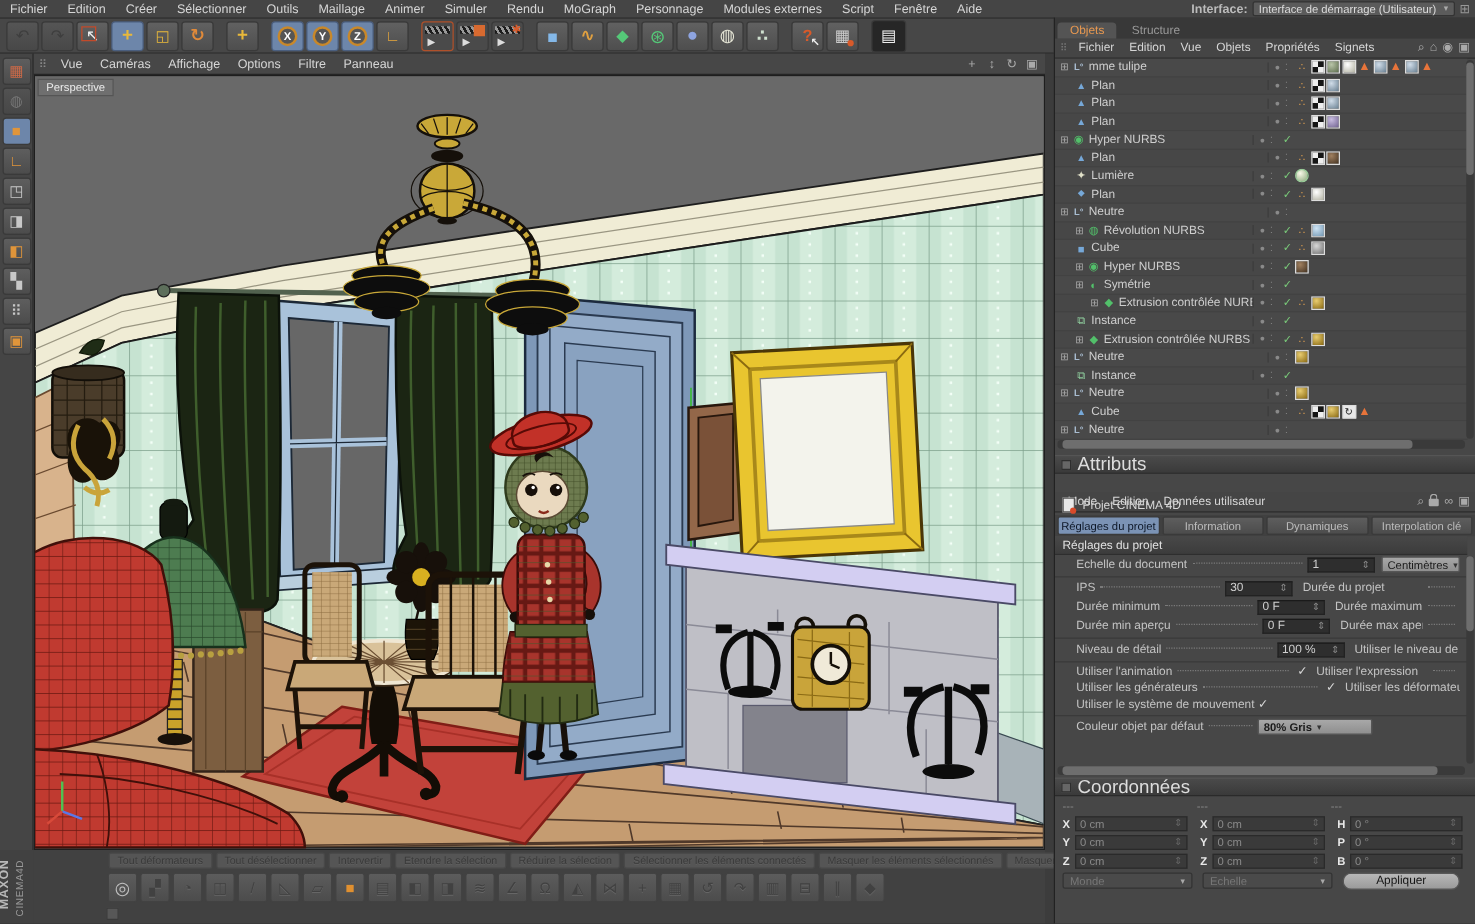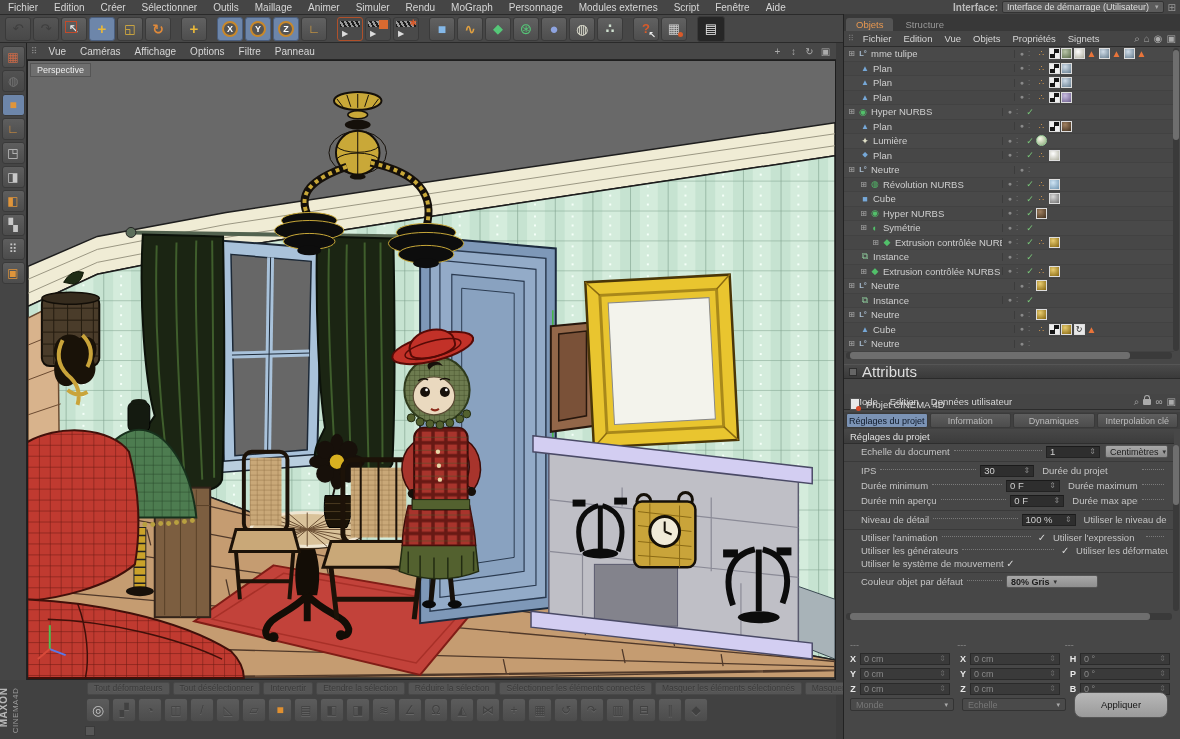--- a/index.html
+++ b/index.html
@@ -151,21 +151,21 @@
   .coordbody{position:absolute;left:0;width:330px;}
   .chead{display:flex;align-items:center;height:13px;padding:0 6px;color:#8a8a8a;font-size:9px;gap:4px;}
   .chead .colh{flex:1;}
   .crow{display:flex;align-items:center;height:15px;padding:0 4px;gap:2px;}
   .crow .ax{width:10px;text-align:center;color:#e8e8e8;font-weight:bold;font-size:9px;}
   .cfield{flex:1;height:12px;background:#3a3a3a;border:1px solid #2a2a2a;color:#8a8a8a;display:flex;align-items:center;padding:0 3px;font-size:9px;}
   .cfield .stp{margin-left:auto;color:#666;font-size:8px;}
   .cbtnrow{display:flex;align-items:center;height:17px;padding:0 6px;gap:8px;}
   .cdd{flex:1;height:13px;background:#4a4a4a;border:1px solid #333;border-radius:2px;color:#777;font-size:9px;display:flex;align-items:center;padding:0 5px;}
   .cdd .caret{margin-left:auto;}
-  .applybtn{flex:1;height:26px;background:linear-gradient(#b8b8b8,#9a9a9a);border:1px solid #555;border-radius:8px;color:#151515;font-size:9.5px;display:flex;align-items:center;justify-content:center;}
+  .applybtn{flex:1;height:14px;background:linear-gradient(#b8b8b8,#9a9a9a);border:1px solid #555;border-radius:8px;color:#151515;font-size:9.5px;display:flex;align-items:center;justify-content:center;}
   .gapcol{position:absolute;left:836px;top:43px;width:7px;height:696px;background:#3c3c3c;}
 </style>
 </head>
 <body>
 
 <div class="win">
 
   <div class="menubar">
     <div class="menus">
 
@@ -1169,20 +1169,24 @@
         <span style="flex:0 0 70px;"></span>
       </div>
     </div>
     <div class="vscroll" style="top:431px;height:166px;">
         <div class="thumb" style="top:0;height:60px;"></div>
       </div>
     <div class="hscroll" style="top:599px;width:326px;">
         <div class="thumb" style="left:4px;width:300px;"></div>
       </div>
 
+    <div class="ptitle" style="top:608px;">
+      <span class="sq"></span>
+      <span>Coordonnées</span>
+    </div>
 
     <div class="coordbody" style="top:624px;">
       <div class="chead">
 
       <span class="colh">---</span>
           <span class="colh">---</span>
           <span class="colh">---</span>
         </div>
       <div style="display:flex;">
         <div style="flex:1;">

